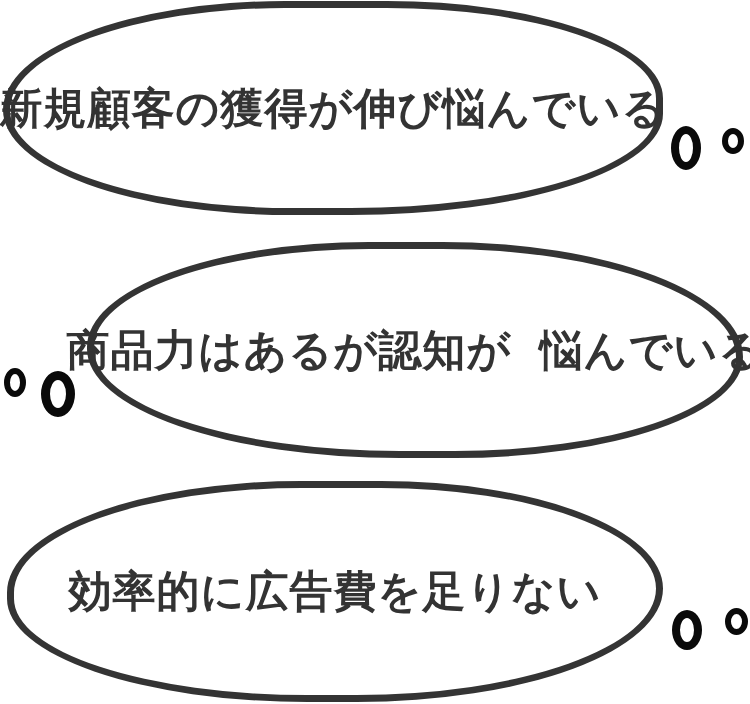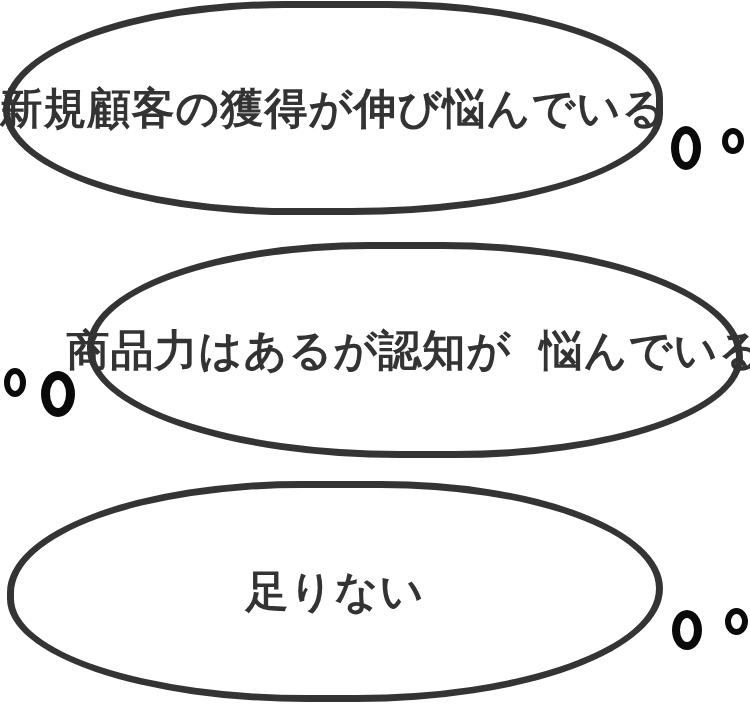--- a/index.html
+++ b/index.html
@@ -80,18 +80,19 @@
   <div class="dot d1b"></div>
 
   <div class="bubble b2">
     <div class="line">商品力はあるが認知が</div>
     <div class="line">悩んでいる</div>
   </div>
   <div class="dot d2a"></div>
   <div class="dot d2b"></div>
 
   <div class="bubble b3">
+    <div class="line">効率的に広告費を</div>
     <div class="line">足りない</div>
   </div>
   <div class="dot d3a"></div>
   <div class="dot d3b"></div>
 
 </div>
 
 </body></html>

